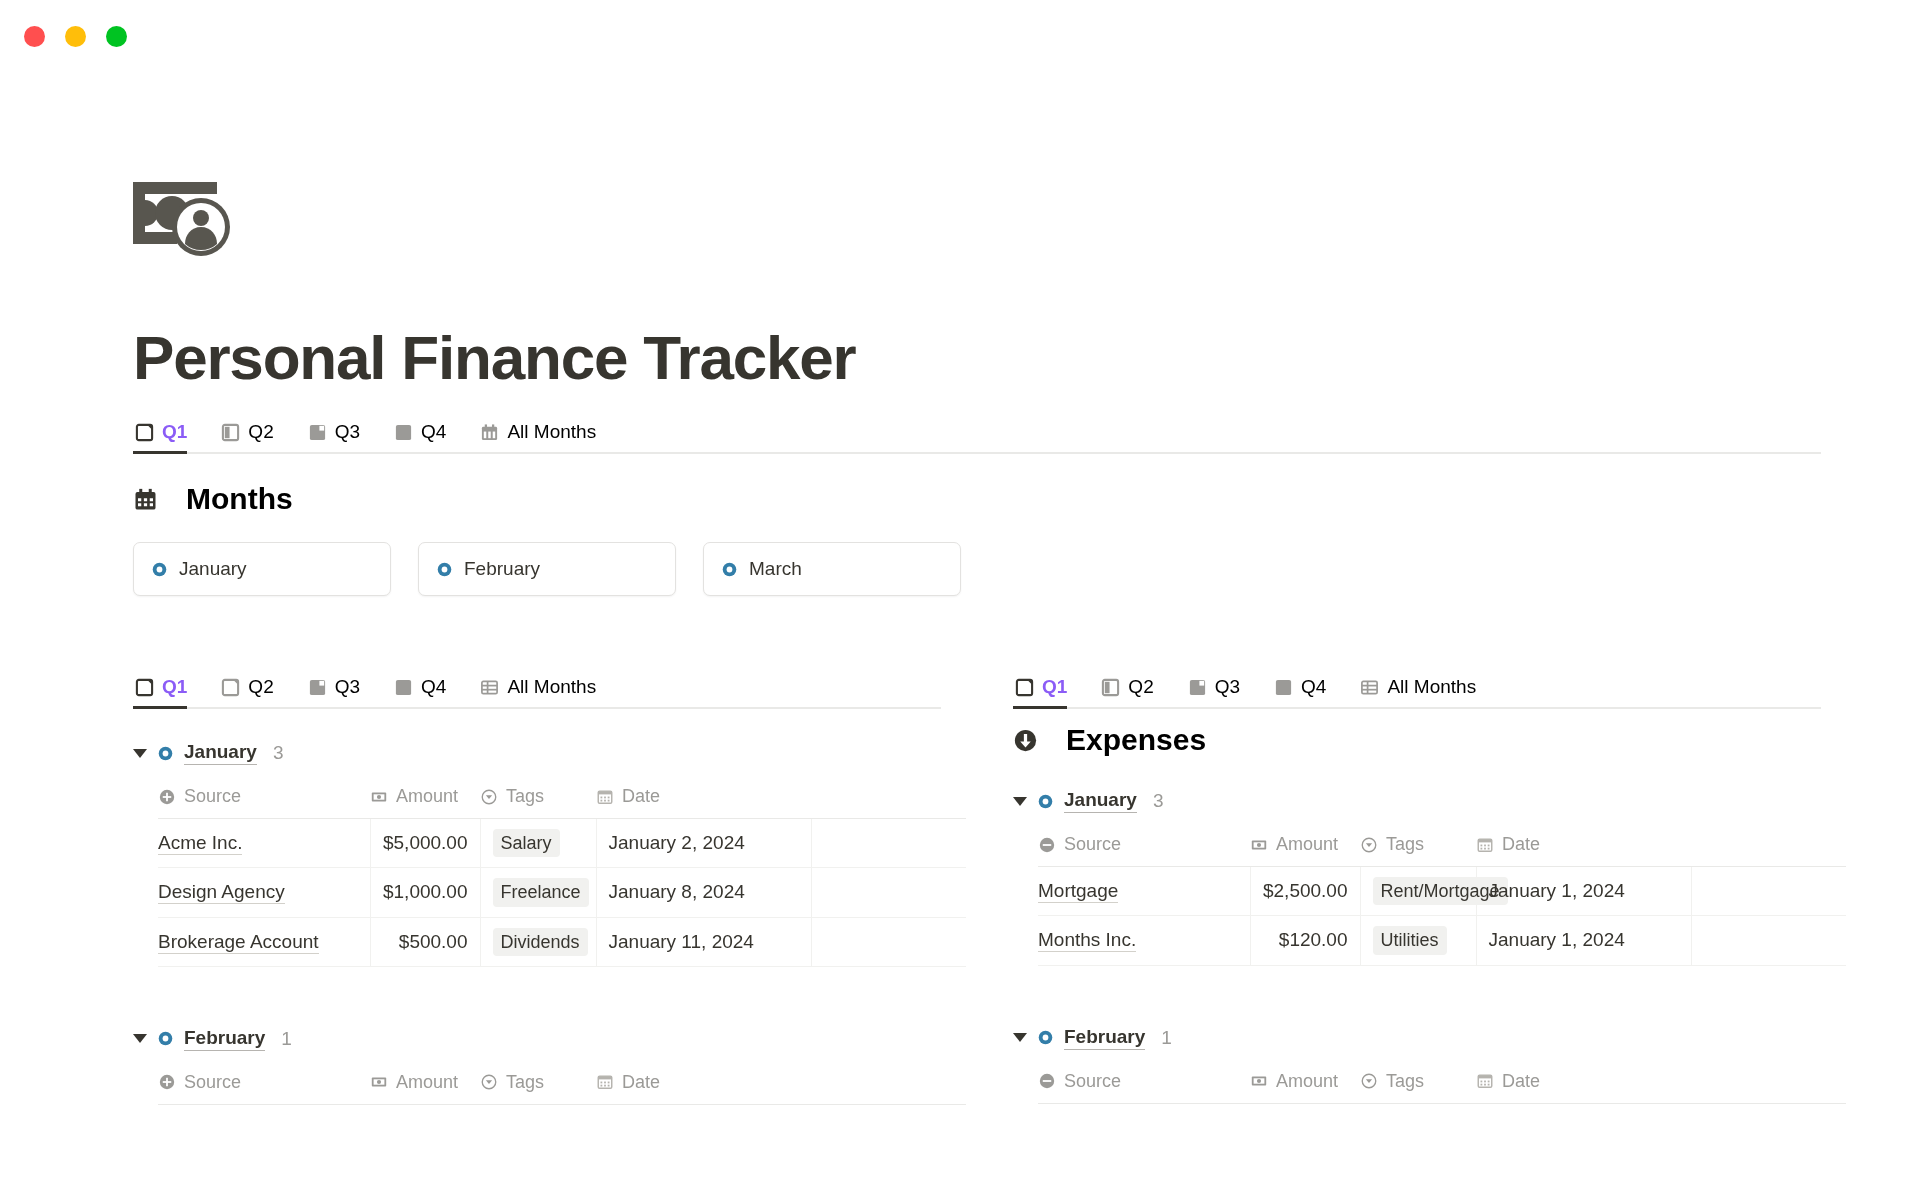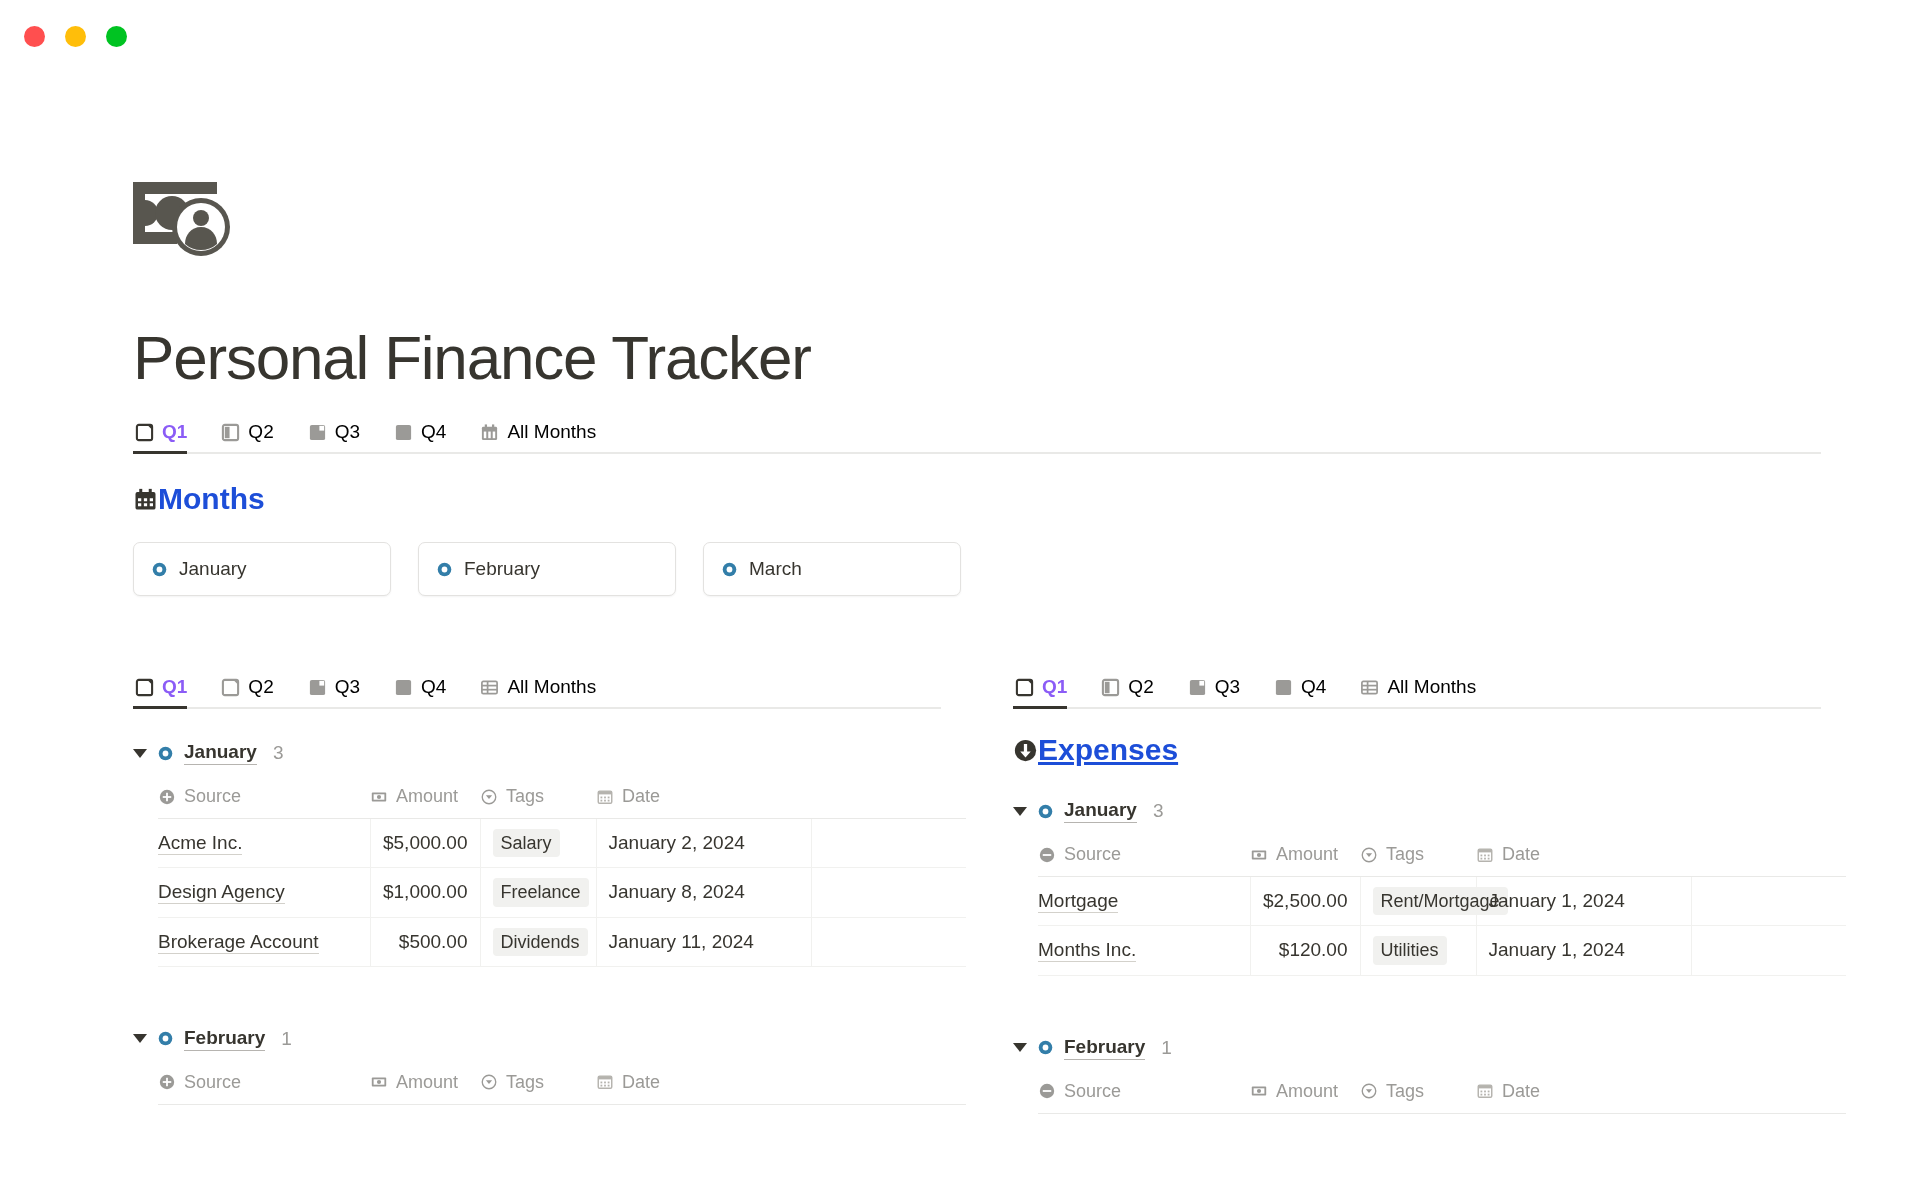--- a/index.html
+++ b/index.html
@@ -19,21 +19,21 @@
   .dot.amber { background: #ffbe0a; }
   .dot.green { background: #00c322; }
 
   .page { position: absolute; top: 0; left: 0; width: 1920px; height: 1200px; }
   .content { position: absolute; left: 133px; top: 0; width: 1688px; }
 
   .cover-icon { margin-top: 182px; width: 108px; height: 76px; }
 
   .page-title {
     margin-top: 65px;
-    font-size: 62px; font-weight: normal;
+    font-size: 62px; font-weight: bold;
     letter-spacing: -1.2px; color: #37352f;
     line-height: 1;
   }
 
   
   .tabbar { position: relative; display: flex; align-items: center; gap: 0; }
   .tabbar::after {
     content: ""; position: absolute; left: 0; right: 0; bottom: 0;
     height: 2px; background: #e9e9e7;
   }
@@ -46,22 +46,22 @@
   .tab + .tab { margin-left: 18px; }
   .tab.active { color: #8b5cf6; font-weight: bold; }
   .tab.active::after {
     content: ""; position: absolute; left: 0; right: 14px; bottom: 0;
     height: 3px; background: #37352f; z-index: 2;
   }
   .tab .ticon { width: 19px; height: 19px; display: block; flex: none; }
 
   
   .section-head {
-    display: flex; align-items: center; gap: 0;
-    font-size: 30px; font-weight: bold; color: #1d4ed8;
+    display: flex; align-items: center; gap: 28px;
+    font-size: 30px; font-weight: bold; color: #000000;
   }
   .section-head .sicon { width: 25px; height: 25px; flex: none; }
 
   
   .month-cards { display: flex; gap: 27px; }
   .month-card {
     width: 258px; height: 54px;
     border: 1.5px solid #e3e2e0; border-radius: 7px;
     background: #fff;
     box-shadow: 0 1px 2px rgba(15,15,15,0.05);
@@ -468,21 +468,21 @@
             <svg class="ticon" viewBox="0 0 20 20">
               <rect x="2" y="3.5" width="16" height="13" rx="1.5" fill="none" stroke="#9b9a97" stroke-width="1.8"></rect>
               <line x1="2" y1="8" x2="18" y2="8" stroke="#9b9a97" stroke-width="1.8"></line>
               <line x1="2" y1="12.3" x2="18" y2="12.3" stroke="#9b9a97" stroke-width="1.8"></line>
               <line x1="8" y1="3.5" x2="8" y2="16.5" stroke="#9b9a97" stroke-width="1.8"></line>
             </svg>
             <span>All Months</span>
           </div>
         </div>
 
-        <div class="section-head" style="margin-top:24px;text-decoration:underline;">
+        <div class="section-head" style="margin-top:14px;">
           <svg class="sicon" viewBox="0 0 20 20">
             <circle cx="10" cy="10" r="8.5" fill="#37352f"></circle>
             <path d="M10 15.5 L5.8 10.7 L8.7 10.7 L8.7 4.8 L11.3 4.8 L11.3 10.7 L14.2 10.7 Z" fill="#ffffff"></path>
           </svg>
           <span>Expenses</span>
         </div>
 
         <div class="group-head" style="margin-top:32px;">
           <span class="caret"></span>
           <svg class="ring" viewBox="0 0 20 20">

